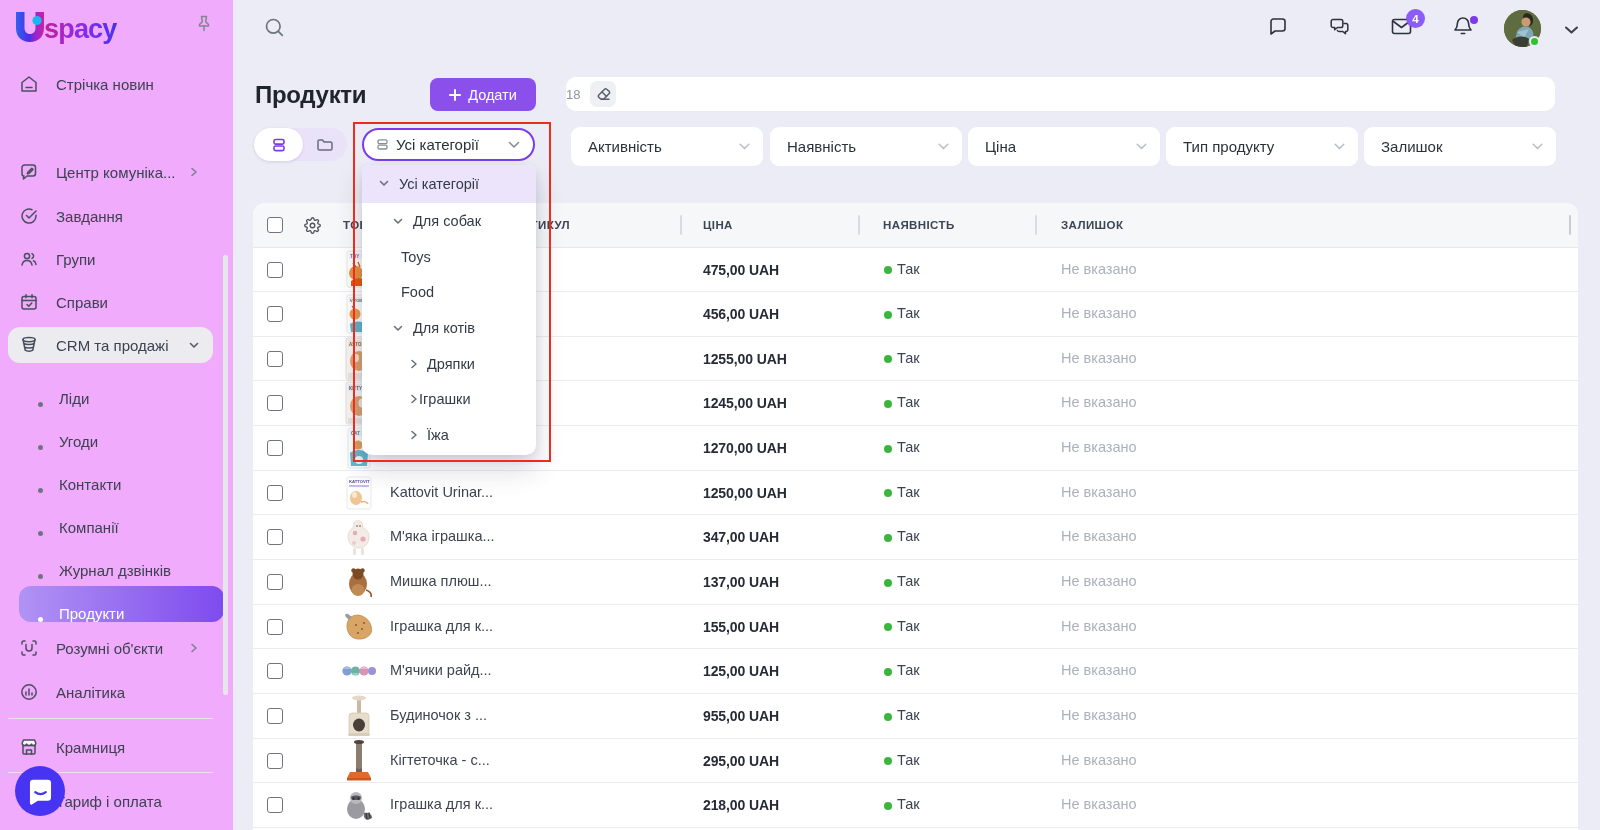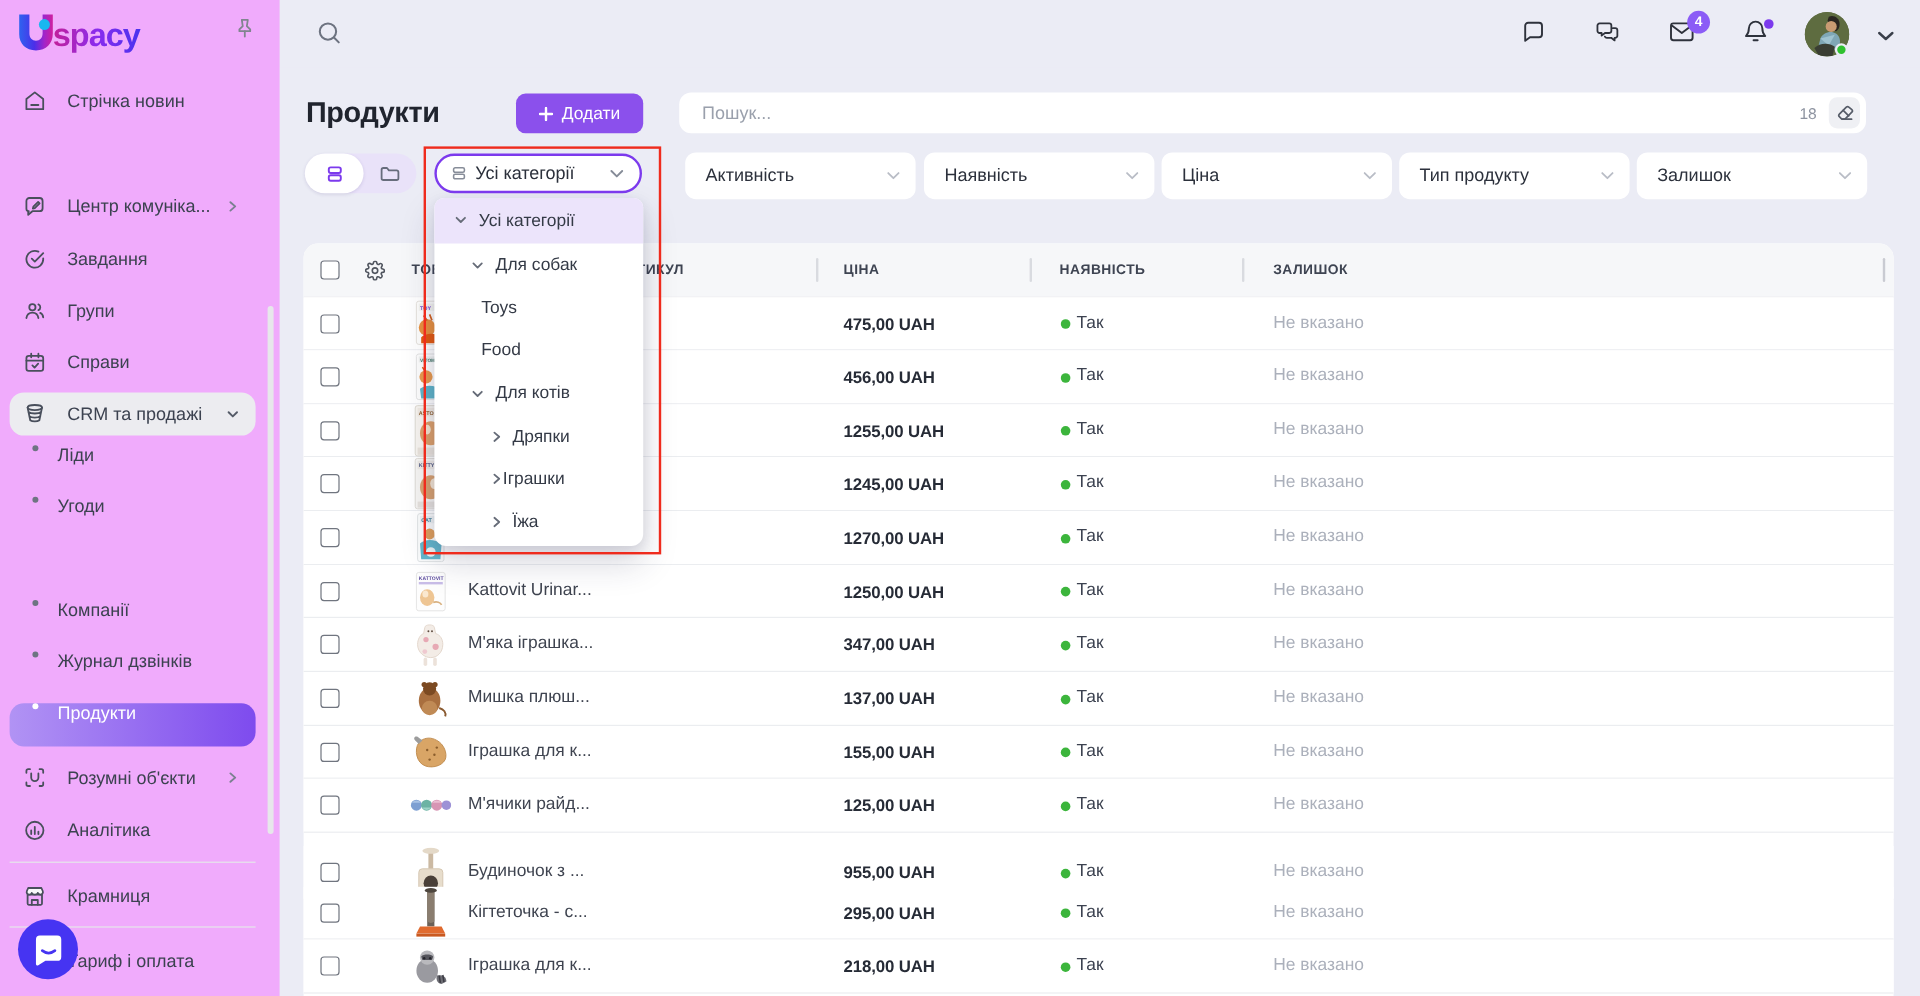--- a/index.html
+++ b/index.html
@@ -6,21 +6,21 @@
 body{font-family:"Liberation Sans",sans-serif;background:#ebecf5;position:relative;color:#23262f}
 .abs{position:absolute}
 
 #sb{position:absolute;left:0;top:0;width:233px;height:830px;background:#f0abfc;z-index:5}
 #sbScroll{position:absolute;left:223px;top:255px;width:5px;height:440px;border-radius:3px;background:#e7e7eb}
 .ni{position:absolute;left:8px;width:205px;height:36px;display:flex;align-items:center;border-radius:12px;font-size:15px;color:#3c4250}
 .ni.on{background:#ececf0}
 .ni .ic{width:20px;height:20px;margin-left:11px;margin-right:17px;display:flex}
 .ni .lb{flex:1;white-space:nowrap;overflow:hidden}
 .ni .chev{margin-right:12px}
-.si{position:absolute;left:8px;width:205px;height:36px;display:flex;align-items:flex-start;border-radius:12px;font-size:15px;color:#3c4250}
+.si{position:absolute;left:19px;width:205px;height:36px;display:flex;align-items:flex-end;border-radius:12px;font-size:15px;color:#3c4250}
 .si .bu{width:5px;height:5px;border-radius:50%;background:#6e7482;margin-left:19px;margin-right:16px}
 .si.pa{background:linear-gradient(90deg,#b193f4 0%,#7e4bee 100%);color:#fff}
 .si.pa .bu{background:#fff}
 .sep{position:absolute;left:8px;width:205px;height:1px;background:#e6e6ea}
 
 #logo{position:absolute;left:12px;top:6px;height:44px}
 #pin{position:absolute;left:195px;top:14px}
 
 #fab{position:absolute;left:15px;top:766px;width:50px;height:50px;border-radius:50%;background:#4634f2;z-index:9;display:flex;align-items:center;justify-content:center}
 
@@ -99,21 +99,20 @@
 <div class="abs" style="left:1529px;top:36px;width:11px;height:11px;border-radius:50%;background:#2fc12f;border:2px solid #ebecf5"></div>
 <svg class="abs" style="left:1564px;top:25px" width="15" height="10" viewBox="0 0 15 10" fill="none" stroke="#3a3f4a" stroke-width="2" stroke-linecap="round" stroke-linejoin="round">
     <path d="M2 2.5l5.5 5L13 2.5"></path>
   </svg>
 
 <div class="h1">Продукти</div>
 <div id="addBtn"><svg width="12" height="12" viewBox="0 0 12 12" fill="none" stroke="#fff" stroke-width="2" stroke-linecap="round">
       <path d="M6 1v10M1 6h10"></path>
     </svg>Додати</div>
 <div id="search">
-    <span class="ph">Пошук...</span>
     <span class="cnt">18</span>
     <span class="er">
       <svg width="15" height="15" viewBox="0 0 15 15" fill="none" stroke="#565c68" stroke-width="1.4" stroke-linecap="round" stroke-linejoin="round">
         <path d="M8.6 2.3L2.8 8.1a1.5 1.5 0 000 2.1l1.6 1.6c.3.3.7.5 1.1.5h2l5.7-5.8a1.5 1.5 0 000-2.1L10.7 2.3a1.5 1.5 0 00-2.1 0z"></path>
         <path d="M6 5l4.6 4.6M5.5 12.3H13"></path>
       </svg>
     </span>
   </div>
 
 <div id="tgl">
@@ -354,21 +353,21 @@
           <path d="M18.2 5a4.6 4.6 0 0 1 7.6 0z" fill="#eabdd2"></path>
           <circle cx="30" cy="7" r="4" fill="#9d92d6"></circle>
         </svg>
       </div>
 <div class="nm">М'ячики райд...</div>
 <div class="pr">125,00 UAH</div>
 <span class="gd"></span>
       <div class="tk">Так</div>
 <div class="nv">Не вказано</div>
 </div>
-<div class="row" style="top:502px">
+<div class="row" style="top:491.00px">
 <span class="cb"></span>
 <div class="th">
         <svg width="28" height="42" viewBox="0 0 28 42">
           <rect x="12" y="2" width="4" height="16" fill="#cbb9a2"></rect>
           <ellipse cx="14" cy="3" rx="7" ry="2.5" fill="#e4d9c8"></ellipse>
           <rect x="4" y="18" width="20" height="22" rx="3" fill="#e7ddcc" stroke="#d4c6b0" stroke-width="0.8"></rect>
           <ellipse cx="14" cy="30" rx="6" ry="6.5" fill="#4a4038"></ellipse>
           <rect x="3" y="38" width="22" height="3" rx="1.5" fill="#d8ccb8"></rect>
         </svg>
       </div>
@@ -503,20 +502,24 @@
       </svg>
     </div>
 <div class="si" style="top:371px">
       <span class="bu"></span>
       <span class="lb">Ліди</span>
     </div>
 <div class="si" style="top:414px">
       <span class="bu"></span>
       <span class="lb">Угоди</span>
     </div>
+<div class="si" style="top:457px">
+      <span class="bu"></span>
+      <span class="lb">Контакти</span>
+    </div>
 <div class="si" style="top:500px">
       <span class="bu"></span>
       <span class="lb">Компанії</span>
     </div>
 <div class="si" style="top:543px">
       <span class="bu"></span>
       <span class="lb">Журнал дзвінків</span>
     </div>
 <div class="si pa" style="top:586px">
       <span class="bu"></span>

